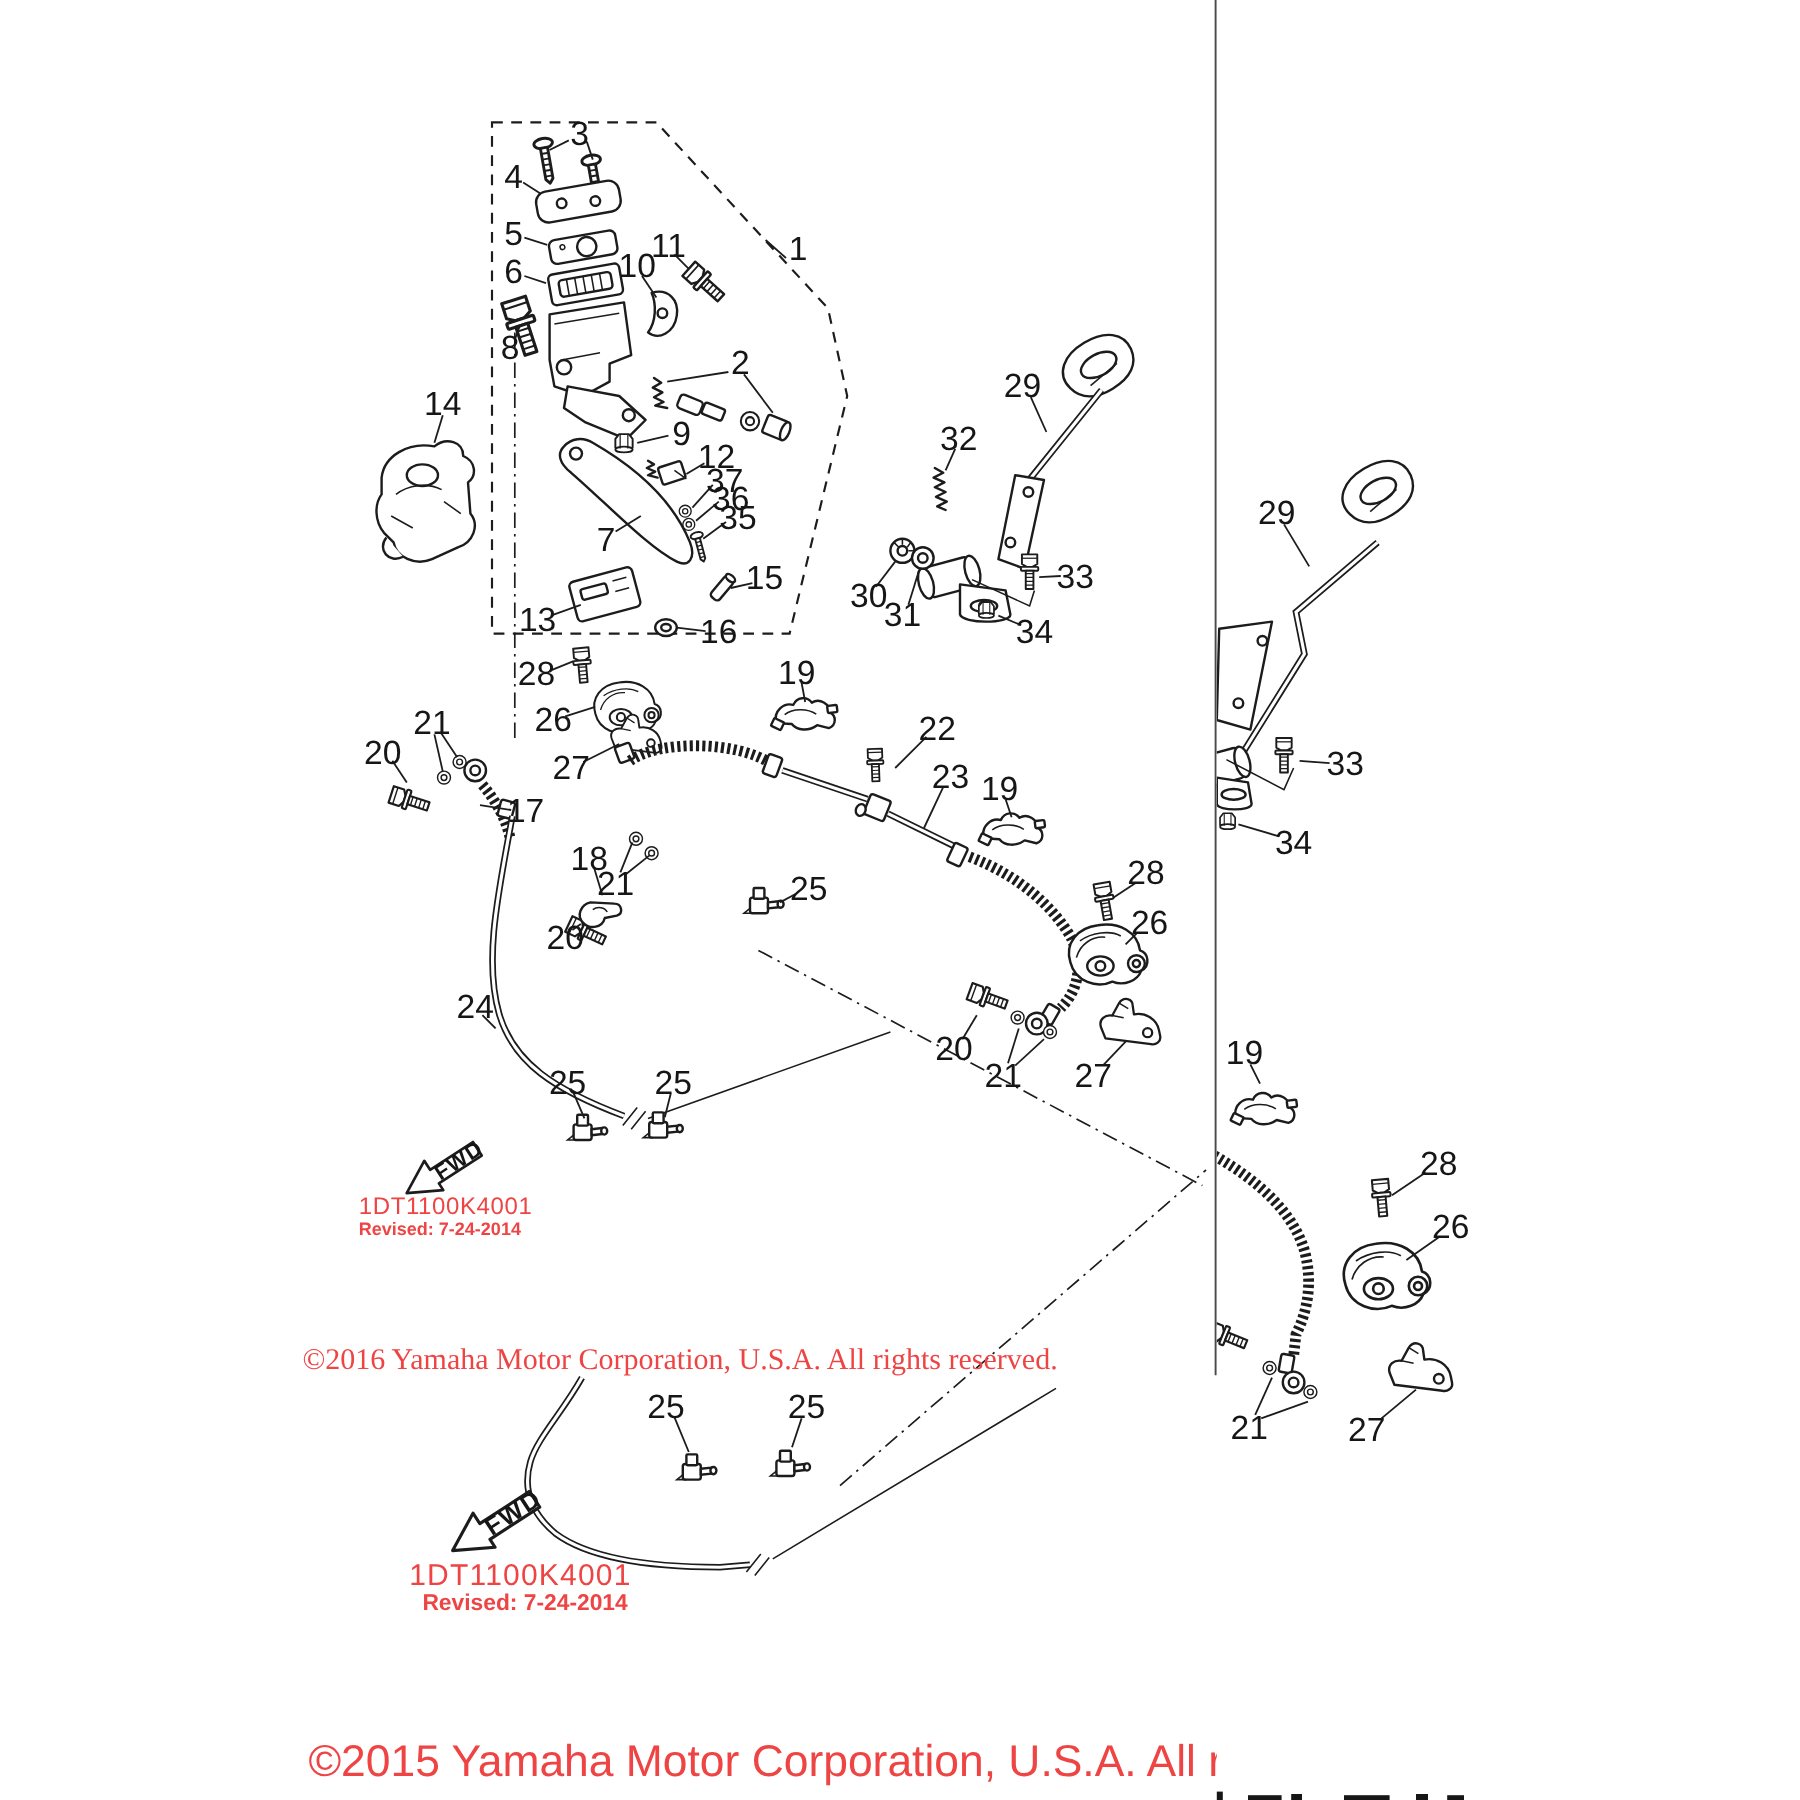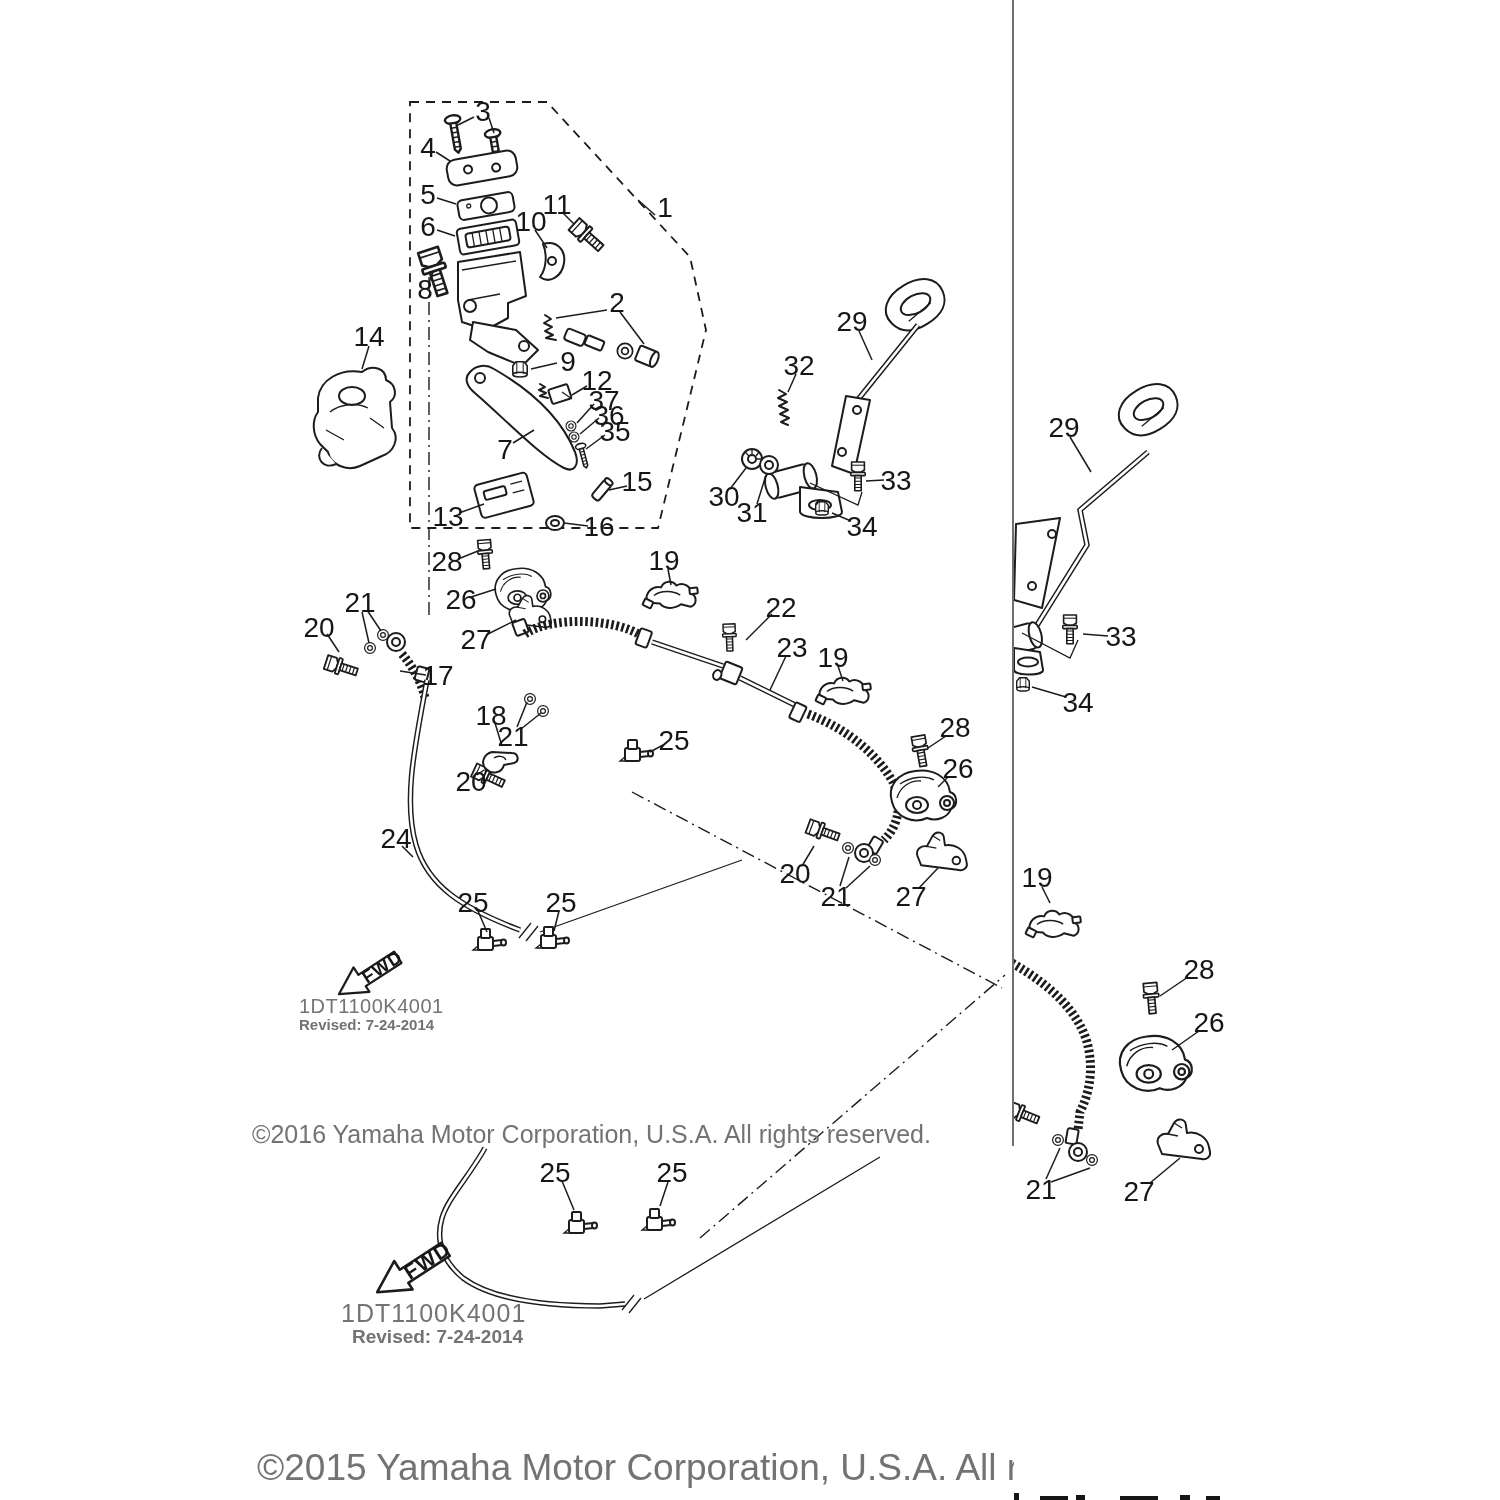--- a/index.html
+++ b/index.html
@@ -8,26 +8,26 @@
   .callout{font:28px "Liberation Sans",sans-serif;fill:#161616;text-anchor:middle;}
   .leader{stroke:#1c1c1c;stroke-width:1.5;}
   .ln{stroke:#1c1c1c;stroke-width:2;fill:none;stroke-linecap:round;stroke-linejoin:round;}
   .thin{stroke:#1c1c1c;stroke-width:1.3;fill:none;}
   .fw{fill:#fff;stroke:#1c1c1c;stroke-width:2;stroke-linejoin:round;}
   .corr{stroke:#1c1c1c;stroke-width:9;fill:none;stroke-dasharray:2.6 2.6;}
   .pO{stroke:#1c1c1c;stroke-width:5.5;fill:none;}
   .pI{stroke:#fff;stroke-width:2.6;fill:none;}
   .dash{stroke:#1c1c1c;stroke-width:1.8;fill:none;stroke-dasharray:9 7;}
   .ddot{stroke:#1c1c1c;stroke-width:1.4;fill:none;stroke-dasharray:13 5 2 5;}
-  .txt{position:absolute;color:#737373;white-space:nowrap;}
+  .txt{position:absolute;color:#ef4444;white-space:nowrap;}
   #code1{left:299px;top:995px;font-size:20px;letter-spacing:.5px;}
   #rev1{left:299px;top:1016px;font-size:15px;font-weight:bold;}
   #code2{left:341px;top:1299px;font-size:25px;letter-spacing:1px;}
   #rev2{left:352px;top:1326px;font-size:19px;font-weight:bold;}
-  #c16{left:252px;top:1120px;font-size:25px;}
+  #c16{left:252px;top:1120px;font-size:25px;font-family:Liberation Serif, serif;}
   #c15{left:257px;top:1447px;font-size:37px;width:757px;overflow:hidden;}
   .fwdtxt{font:bold 16px "Liberation Sans",sans-serif;fill:#161616;letter-spacing:1px;}
 </style>
 </head>
 <body>
 
 <div id="stage">
 
 <svg id="art" width="1500" height="1500" viewBox="0 0 1500 1500">
   <defs>

